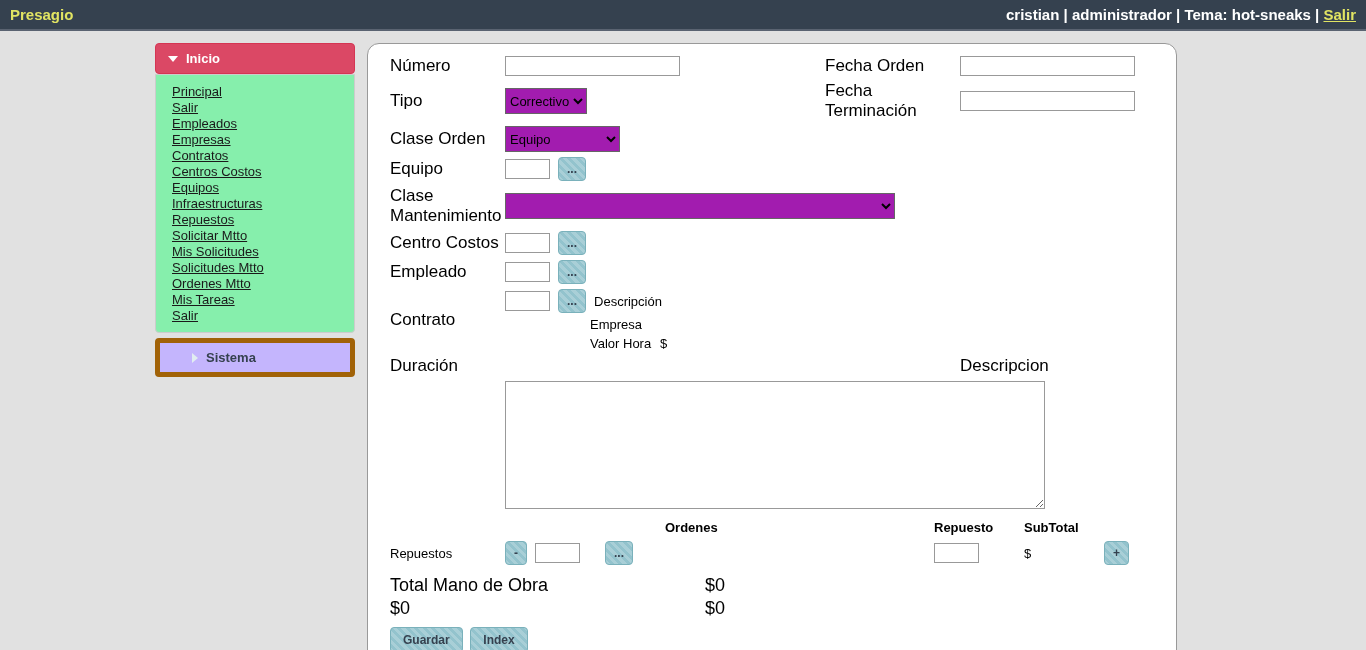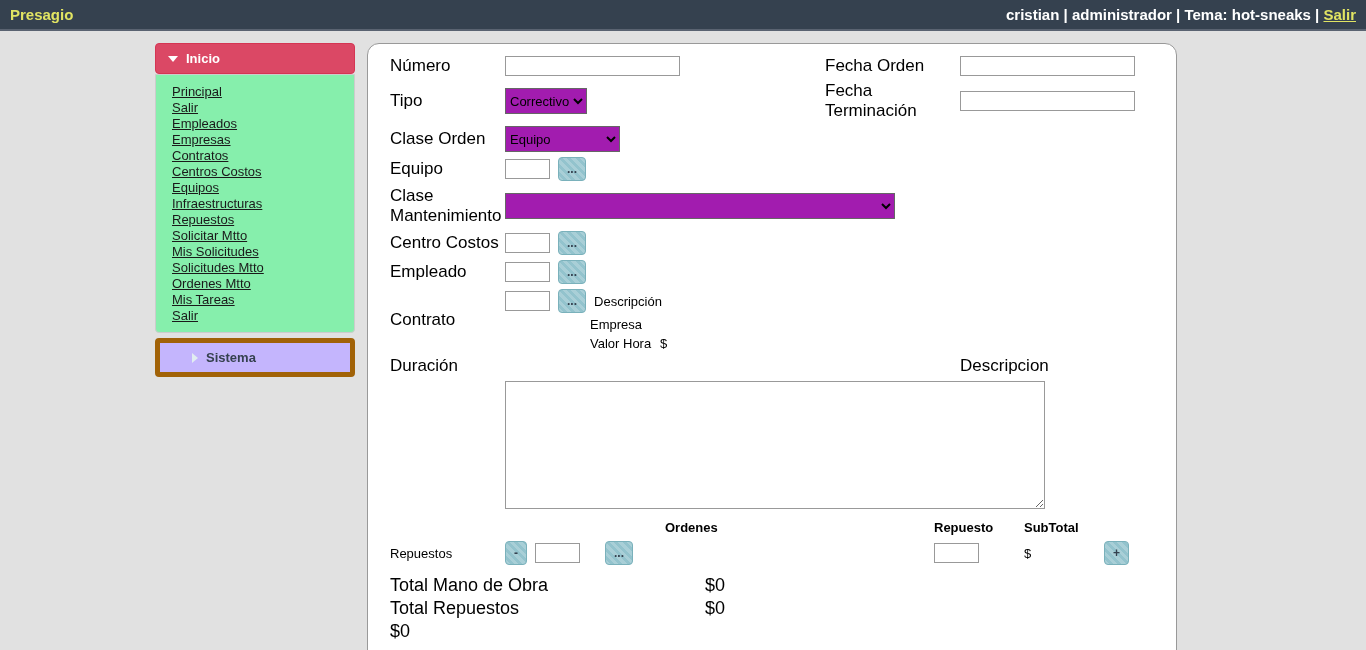--- a/index.html
+++ b/index.html
@@ -311,21 +311,20 @@
       <div><button class="btn btn-ellipsis">...</button></div>
       <div></div>
       <div><input type="text" class="input-sm" value="" style=""></div>
       <div>$</div>
       <div><button class="btn btn-sq">+</button></div>
     </div>
 
     <div class="totals">
       <div>Total Mano de Obra</div>
       <div>$0</div>
-      <div>Total Repuestos</div>
       <div>$0</div>
       <div>$0</div>
     </div>
 
     <div class="actions">
       <button class="btn">Guardar</button>
       <button class="btn">Index</button>
     </div>
   </div>
 </div>

